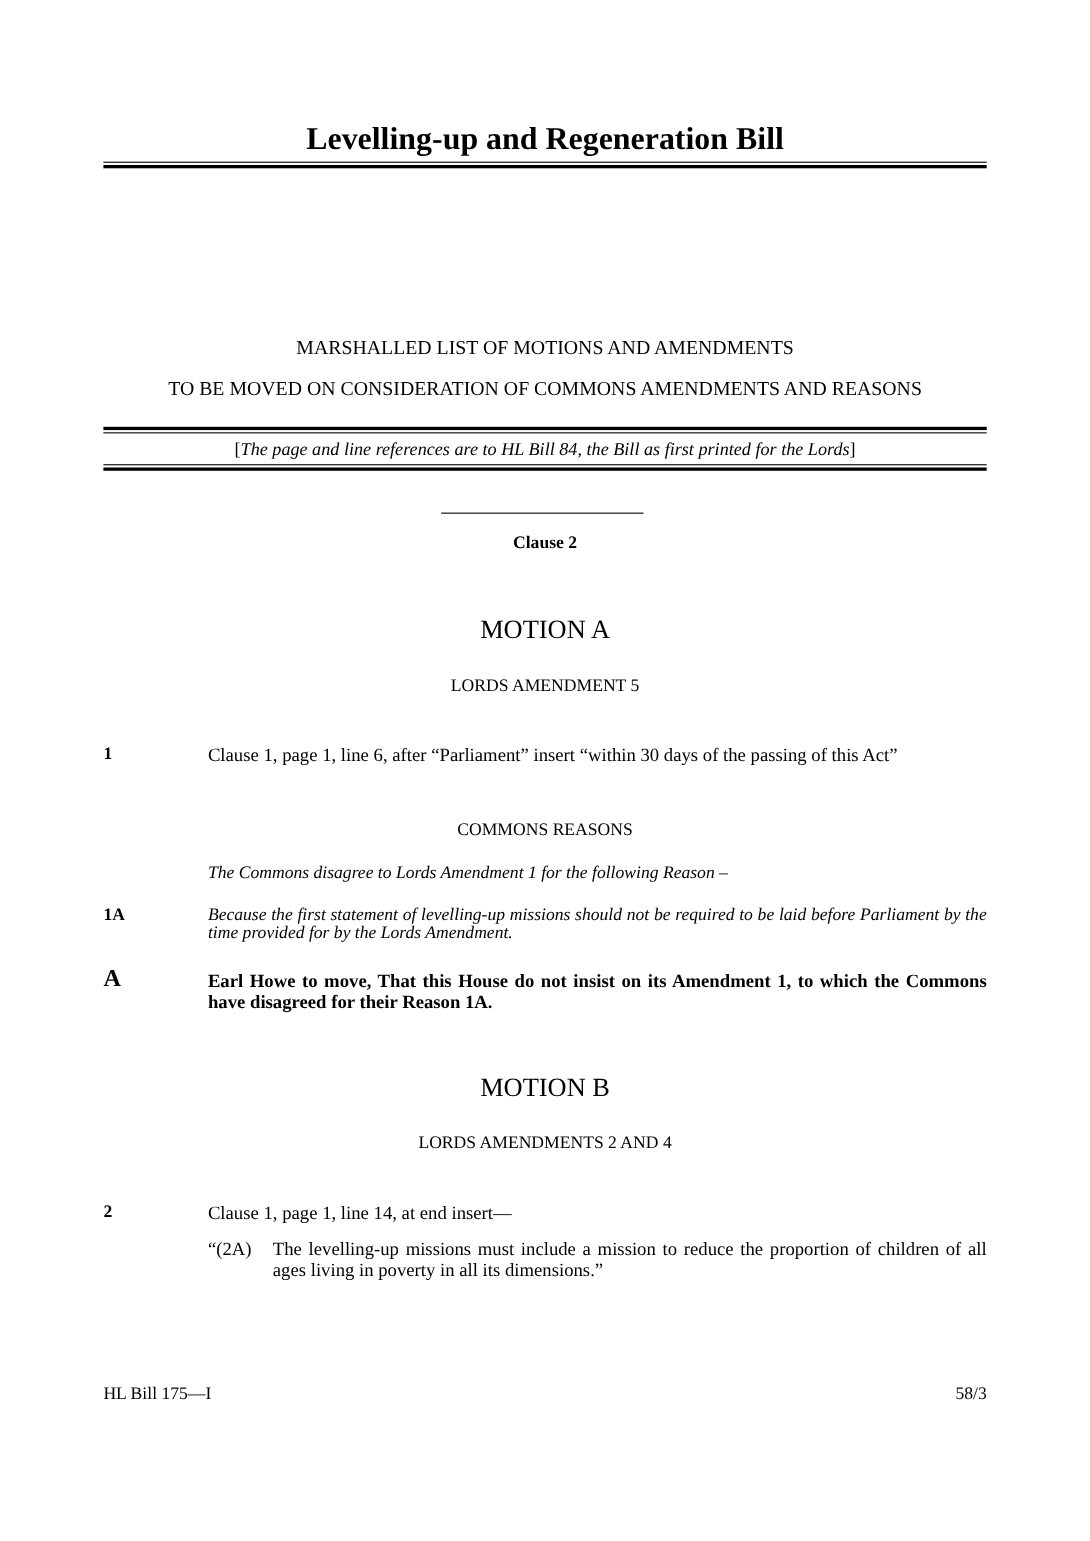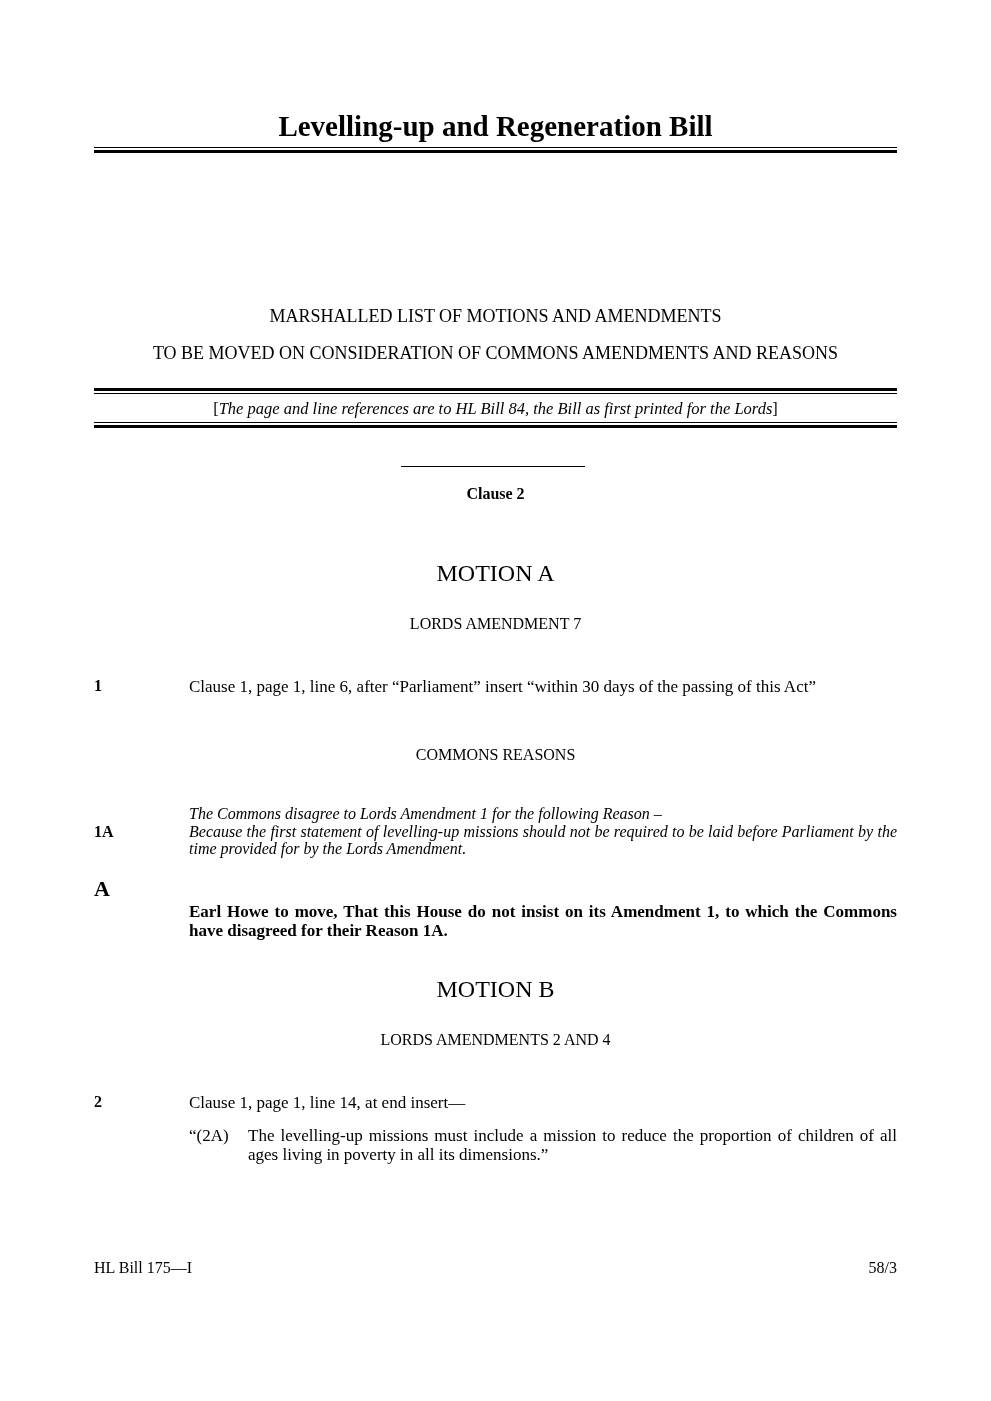--- a/index.html
+++ b/index.html
@@ -14,21 +14,21 @@
   .caps { font-size: 18px; line-height: 24px; }
   .ref { font-size: 16.5px; line-height: 22px; }
   .ref i { font-style: italic; }
   .clause-heading { font-weight: bold; font-size: 16px; }
   .motion-heading { font-size: 24px; line-height: 30px; }
   .sub-heading { font-size: 16px; line-height: 22px; }
   .num { left: 94px; font-weight: bold; font-size: 16px; }
   .num-big { left: 94px; font-weight: bold; font-size: 22px; }
   .body-text { left: 189px; width: 708px; font-size: 17px; line-height: 17px; text-align: justify; }
   .italic { font-style: italic; font-size: 16px; line-height: 17px; }
-  .bold-motion { font-weight: bold; font-size: 17px; line-height: 19px; margin-top: 20px; }
+  .bold-motion { font-weight: bold; font-size: 17px; line-height: 19px; }
   .quote-label { left: 189px; font-size: 17px; }
   .quote-text { left: 248px; width: 649px; font-size: 17px; line-height: 19px; text-align: justify; }
   .footer { font-size: 16px; }
 </style>
 </head>
 <body>
 
 <div class="abs page-title">Levelling-up and Regeneration Bill</div>
 <div class="rule-thin" style="left:94px;width:803px;top:147px;"></div>
 <div class="rule-thick" style="left:94px;width:803px;top:150px;"></div>
@@ -39,28 +39,28 @@
 <div class="rule-thick" style="left:94px;width:803px;top:388px;"></div>
 <div class="rule-thin" style="left:94px;width:803px;top:393px;"></div>
 <div class="abs center ref" style="top:398px;"><span>[</span><i>The page and line references are to HL Bill 84, the Bill as first printed for the Lords</i><span>]</span></div>
 <div class="rule-thin" style="left:94px;width:803px;top:422px;"></div>
 <div class="rule-thick" style="left:94px;width:803px;top:425px;"></div>
 
 <div class="rule-thin" style="left:401px;width:184px;top:466px;"></div>
 <div class="abs center clause-heading" style="top:485px;">Clause 2</div>
 
 <div class="abs center motion-heading" style="top:558px;">MOTION A</div>
-<div class="abs center sub-heading" style="top:613px;">LORDS AMENDMENT 7</div>
+<div class="abs center sub-heading" style="top:613px;">LORDS AMENDMENT 5</div>
 
 <div class="abs num" style="top:677px;">1</div>
 <div class="abs body-text" style="top:678px;">Clause 1, page 1, line 6, after “Parliament” insert “within 30 days of the passing of this Act”</div>
 
 <div class="abs center sub-heading" style="top:744px;">COMMONS REASONS</div>
 
-<div class="abs body-text italic" style="top:785px;margin-top:20px;">The Commons disagree to Lords Amendment 1 for the following Reason –</div>
+<div class="abs body-text italic" style="top:785px;">The Commons disagree to Lords Amendment 1 for the following Reason –</div>
 
 <div class="abs num" style="top:823px;">1A</div>
 <div class="abs body-text italic" style="top:823px;">Because the first statement of levelling-up missions should not be required to be laid before Parliament by the time provided for by the Lords Amendment.</div>
 
 <div class="abs num-big" style="top:876px;">A</div>
 <div class="abs body-text bold-motion" style="top:882px;">Earl Howe to move, That this House do not insist on its Amendment 1, to which the Commons have disagreed for their Reason 1A.</div>
 
 <div class="abs center motion-heading" style="top:974px;">MOTION B</div>
 <div class="abs center sub-heading" style="top:1029px;">LORDS AMENDMENTS 2 AND 4</div>
 

